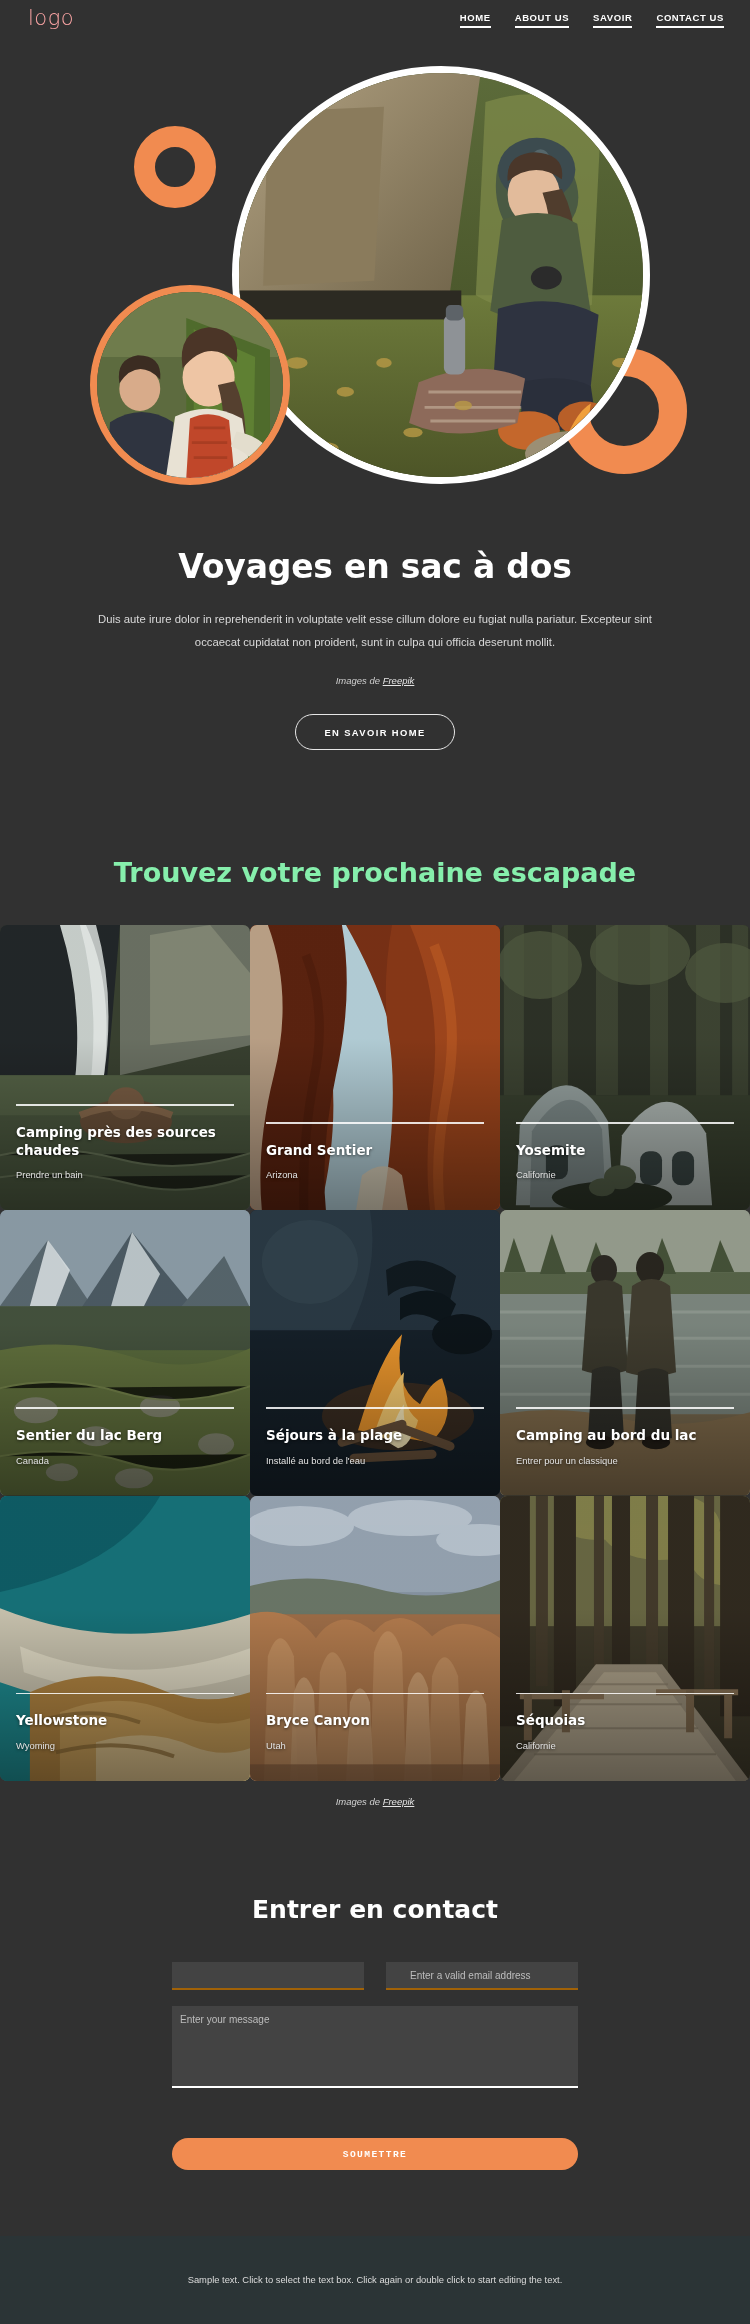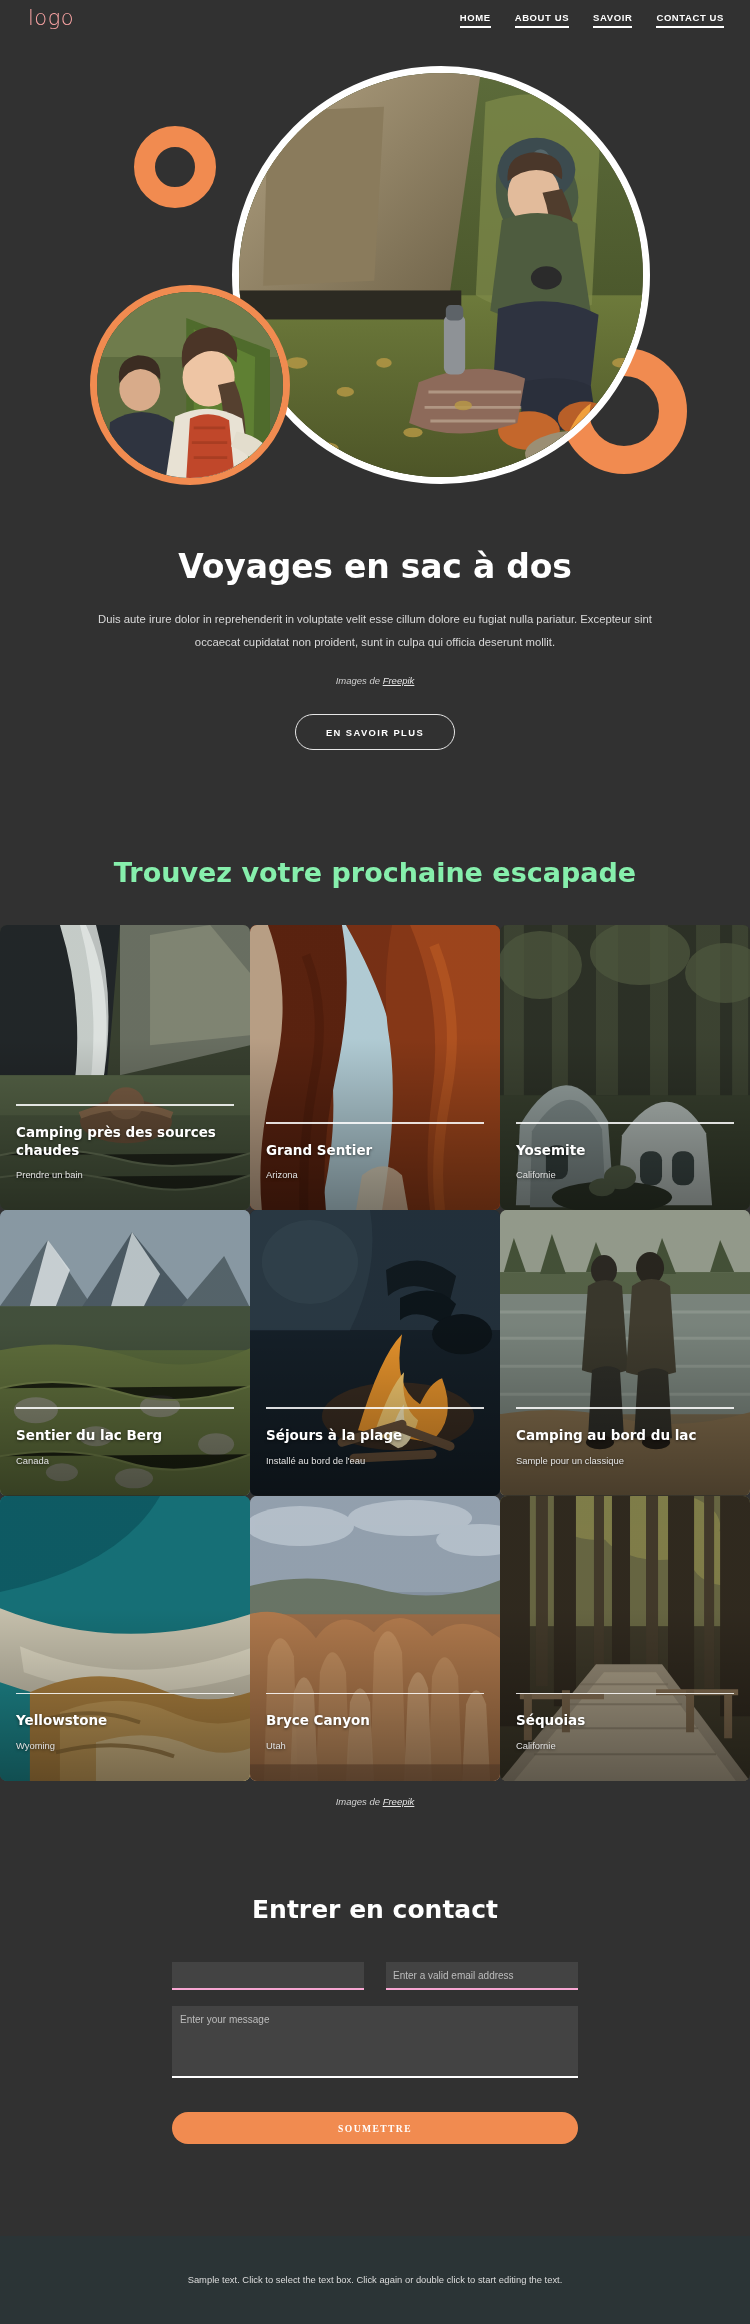--- a/index.html
+++ b/index.html
@@ -101,35 +101,35 @@
   .grid-credit a { color:#e4e4e4; text-decoration:underline; }
 
   
   .contact-title {
     position:absolute; top:1895px; left:0; width:750px; text-align:center;
     font-size:25px; font-weight:700; color:#fff; font-family:"DejaVu Sans", sans-serif;
   }
   .form { position:absolute; top:1962px; left:172px; width:406px; }
   .row { display:flex; gap:22px; }
   .field {
-    flex:1; height:28px; background:#434343; border:none; border-bottom:2px solid #f9a8d4;
-    color:#fff; font-size:10px; padding:0 7px;
+    flex:1; height:28px; background:#434343; border:none; border-bottom:2px solid #a16207;
+    color:#fff; font-size:10px; padding:0 24px;
     font-family:"Liberation Sans", sans-serif;
   }
   .field::placeholder { color:#bdbdbd; }
   .ta {
-    margin-top:16px; width:100%; height:72px; background:#434343; border:none;
+    margin-top:16px; width:100%; height:82px; background:#434343; border:none;
     border-bottom:2px solid #fff; color:#fff; font-size:10px; padding:8px;
     resize:none; font-family:"Liberation Sans", sans-serif;
   }
   .ta::placeholder { color:#bdbdbd; }
   .btn-submit {
-    margin-top:30px; width:100%; height:32px; border:none; border-radius:16px;
+    margin-top:46px; width:100%; height:32px; border:none; border-radius:16px;
     background:#f18b50; color:#fff; font-size:9.6px; font-weight:700;
-    letter-spacing:1.4px; cursor:pointer; font-family:Liberation Serif, serif;
+    letter-spacing:1.4px; cursor:pointer; font-family:Liberation Mono, monospace;
   }
 
   
   .footer {
     position:absolute; left:0; bottom:0; width:750px; height:88px;
     background:#2b3436; display:flex; align-items:center; justify-content:center;
   }
   .footer-text {
     width:420px; text-align:center; font-size:9.4px; line-height:1.7; color:#dcdcdc;
   }
@@ -232,21 +232,21 @@
     </svg>
   </div>
 </div>
 
 <div class="hero-copy">
   <h1 class="hero-title">Voyages en sac à dos</h1>
   <p class="hero-sub">Duis aute irure dolor in reprehenderit in voluptate velit esse cillum dolore eu fugiat nulla pariatur. Excepteur sint occaecat cupidatat non proident, sunt in culpa qui officia deserunt mollit.</p>
   <div class="credit">
     <span>Images de </span><a href="#">Freepik</a>
   </div>
-  <button class="btn-outline">EN SAVOIR PLUS</button>
+  <button class="btn-outline">EN SAVOIR HOME</button>
 </div>
 
 <h2 class="gallery-title">Trouvez votre prochaine escapade</h2>
 
 <div class="grid">
 
   <div class="cell">
     <svg class="photo" viewBox="0 0 250 285" preserveAspectRatio="xMidYMid slice">
       <rect width="250" height="285" fill="#3b4332"></rect>
       <path d="M0 0 H120 L96 285 H0 Z" fill="#23282a"></path>
@@ -413,21 +413,21 @@
       <path d="M92 160 q16 -8 28 0 l4 68 h-36 Z" fill="#30302a"></path>
       <ellipse cx="150" cy="58" rx="14" ry="16" fill="#2a2720"></ellipse>
       <path d="M132 76 q20 -14 38 0 l6 86 q-26 8 -50 0 Z" fill="#433f31"></path>
       <path d="M138 162 q18 -8 30 0 l4 66 h-38 Z" fill="#33322a"></path>
       <ellipse cx="100" cy="232" rx="14" ry="7" fill="#241f18"></ellipse>
       <ellipse cx="156" cy="232" rx="14" ry="7" fill="#241f18"></ellipse>
     </svg>
     <div class="cap">
       <div class="cap-rule"></div>
       <div class="cap-title">Camping au bord du lac</div>
-      <div class="cap-sub">Sample pour un classique</div>
+      <div class="cap-sub">Entrer pour un classique</div>
     </div>
   </div>
 
   <div class="cell">
     <svg class="photo" viewBox="0 0 250 285" preserveAspectRatio="xMidYMid slice">
       <rect width="250" height="285" fill="#1f8f94"></rect>
       <path d="M0 0 H250 V130 Q150 170 0 120 Z" fill="#17757c"></path>
       <path d="M0 0 H160 Q120 70 0 96 Z" fill="#0f5f68"></path>
       <path d="M0 112 Q120 160 250 118 V200 Q130 232 0 186 Z" fill="#cfc9b4"></path>
       <path d="M20 150 Q130 196 250 152 V178 Q130 214 24 176 Z" fill="#e6e0ca"></path>

